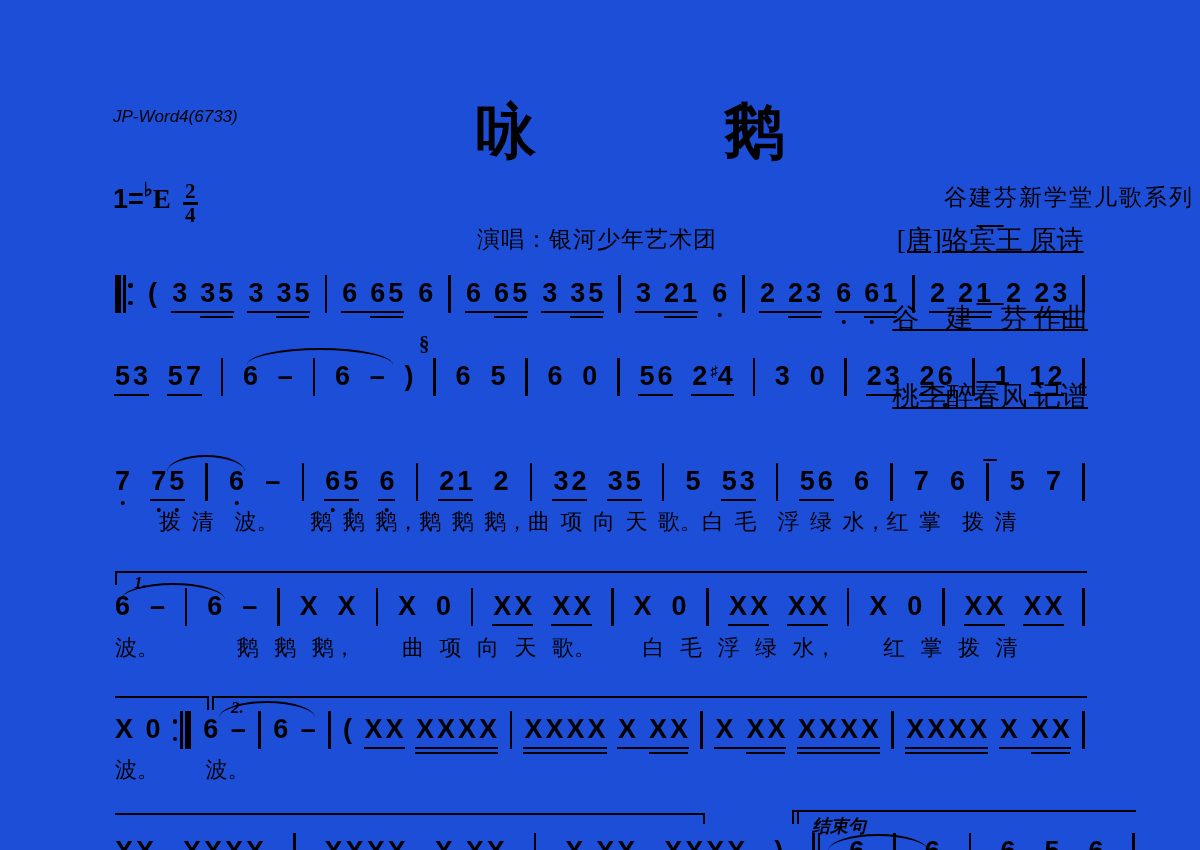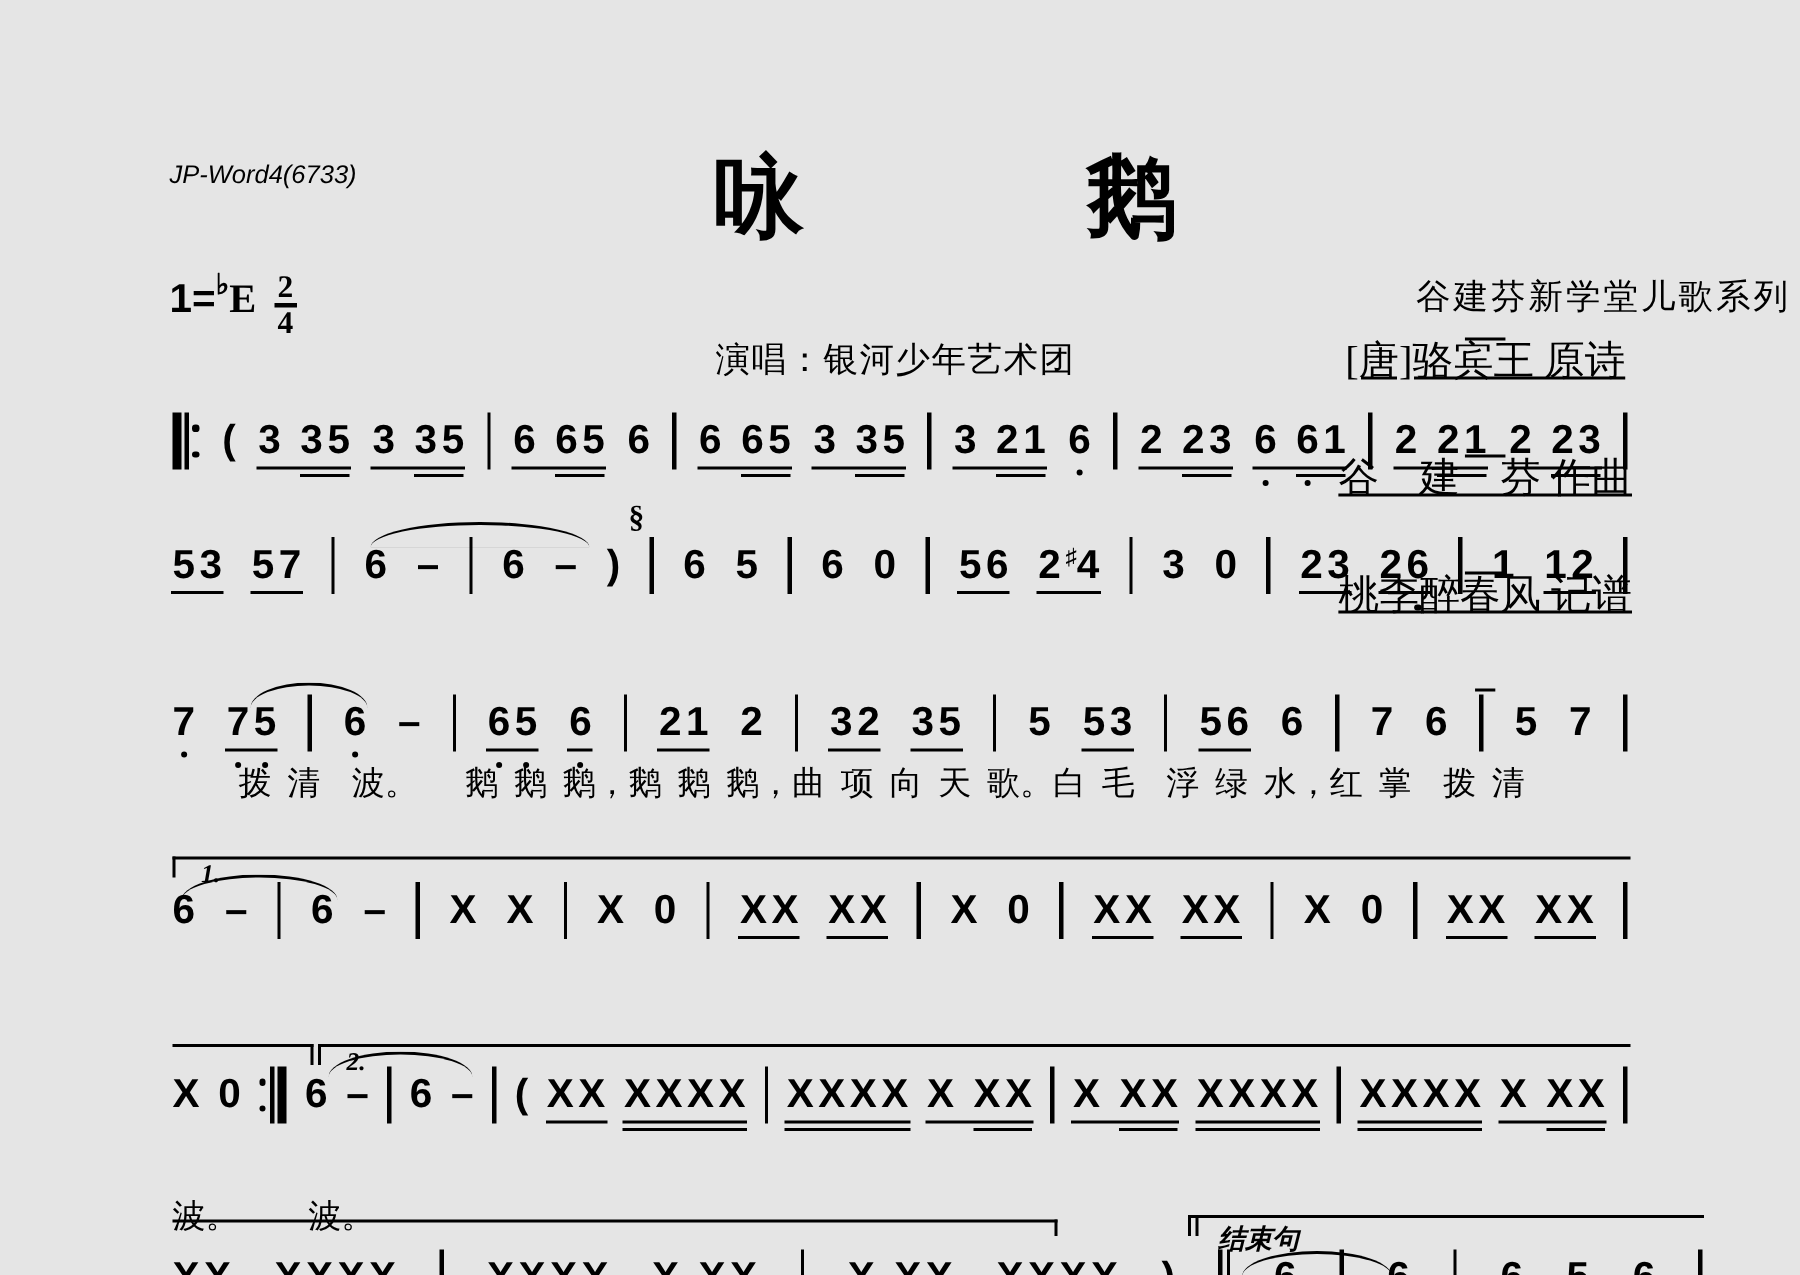--- a/index.html
+++ b/index.html
@@ -1,16 +1,16 @@
 <!DOCTYPE html>
 <html><head>
 <meta charset="utf-8">
 <style>
   html,body{margin:0;padding:0;background:#fff;}
-  #sheet{position:relative;width:1200px;height:850px;background:#e5e5e5;overflow:hidden;
+  #sheet{position:relative;width:1200px;height:850px;background:#1d4ed8;overflow:hidden;
          font-family:"Liberation Sans",sans-serif;color:#000;}
 
   
   .watermark{position:absolute;left:113px;top:107px;font:italic 17px "Liberation Sans",sans-serif;}
   .title{position:absolute;left:0;top:92px;width:1260px;text-align:center;
          font-family:"Liberation Serif","DejaVu Serif",serif;font-weight:bold;font-size:60px;letter-spacing:0;}
   .title .tgap{display:inline-block;width:188px;}
   .series{position:absolute;left:0;top:182px;width:1194px;text-align:right;
           font-family:"Liberation Serif",serif;font-size:23px;letter-spacing:2px;}
   .performer{position:absolute;left:0;top:224px;width:1194px;text-align:center;
@@ -52,21 +52,21 @@
   .rdots::before,.rdots::after{content:"";position:absolute;left:0;width:4.5px;height:4.5px;border-radius:50%;background:#000;}
   .rdots::before{top:8px;}.rdots::after{bottom:8px;}
   .dbar{display:flex;gap:3px;height:38px;margin-top:-5px;flex:0 0 auto;}
   .dbar span{width:2.5px;background:#000;height:100%;}
 
   
   .lyr{position:absolute;font-family:"Liberation Serif","DejaVu Serif",serif;font-size:22px;white-space:pre;}
   .ly2{left:452px;top:402px;word-spacing:10px;}
   .ly3{left:115px;top:507px;word-spacing:5px;margin-left:44px;}
   .ly4{left:115px;top:633px;word-spacing:10px;}
-  .ly5{left:115px;top:796px;word-spacing:10px;}
+  .ly5{left:115px;top:755px;word-spacing:10px;}
 
   
   .arc{position:absolute;height:15px;border-top:2.2px solid #000;
        border-radius:50% 50% 0 0 / 100% 100% 0 0;}
   .arc2{left:247px;top:348px;width:146px;}
   .arc3{left:167px;top:455px;width:78px;}
   .arc4{left:121px;top:583px;width:104px;}
   .arc5{left:219px;top:701px;width:96px;}
   .arc6{left:828px;top:834px;width:100px;}
 
@@ -563,20 +563,21 @@
       <span class="bar"></span>
       <span class="s">6</span>
       <span class="bar"></span>
       <span class="s">6</span>
       <span class="s">5</span>
       <span class="s">6</span>
       <span class="bar"></span>
     </div>
 
   <div class="lyr ly3">拨 清  波。   鹅 鹅 鹅，鹅 鹅 鹅，曲 项 向 天 歌。白 毛  浮 绿 水，红 掌  拨 清</div>
+  <div class="lyr ly4">波。     鹅 鹅 鹅，   曲 项 向 天 歌。   白 毛 浮 绿 水，   红 掌 拨 清</div>
   <div class="lyr ly5">波。   波。</div>
 
   <div class="arc arc2"></div>
   <div class="arc arc3"></div>
   <div class="arc arc4"></div>
   <div class="arc arc5"></div>
   <div class="arc arc6"></div>
 
   <div class="vline tickL v1a"></div>
   <div class="vlabel lab1">1.</div>

